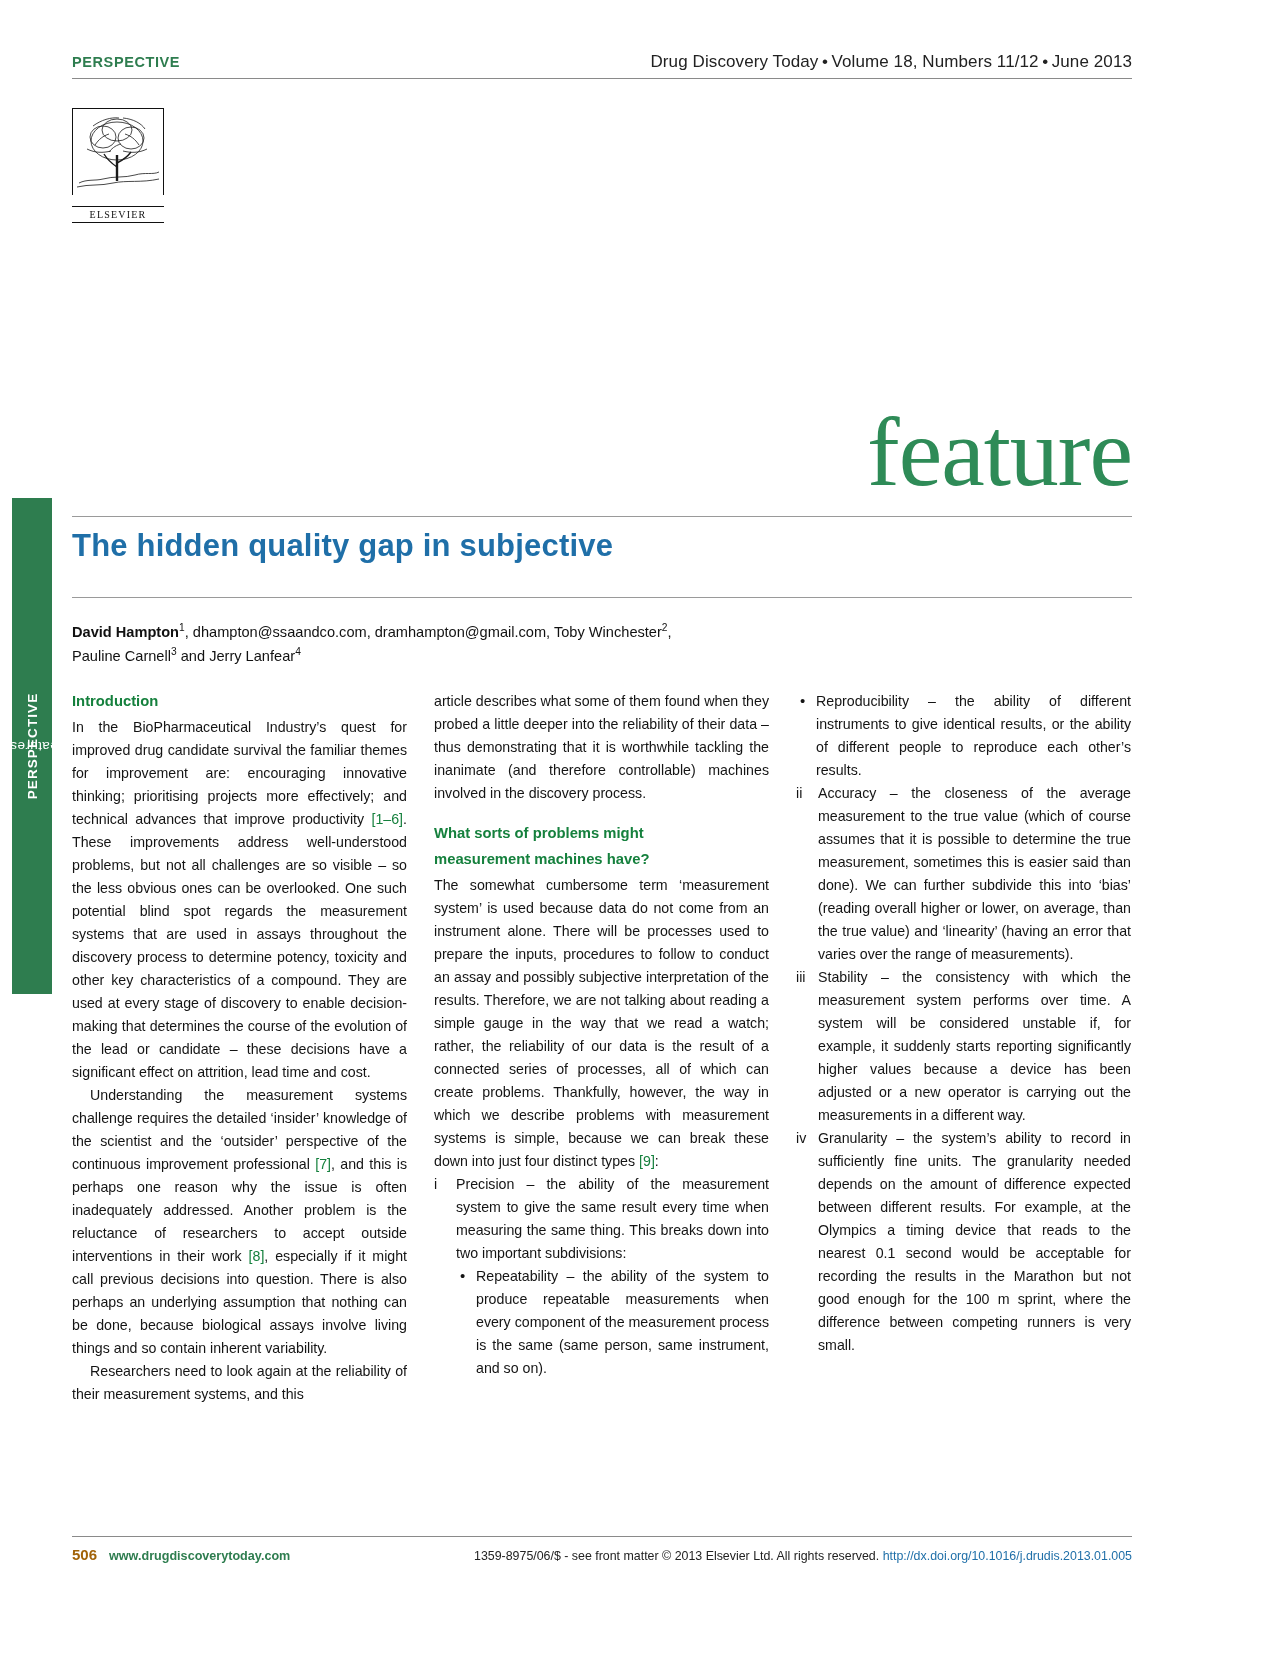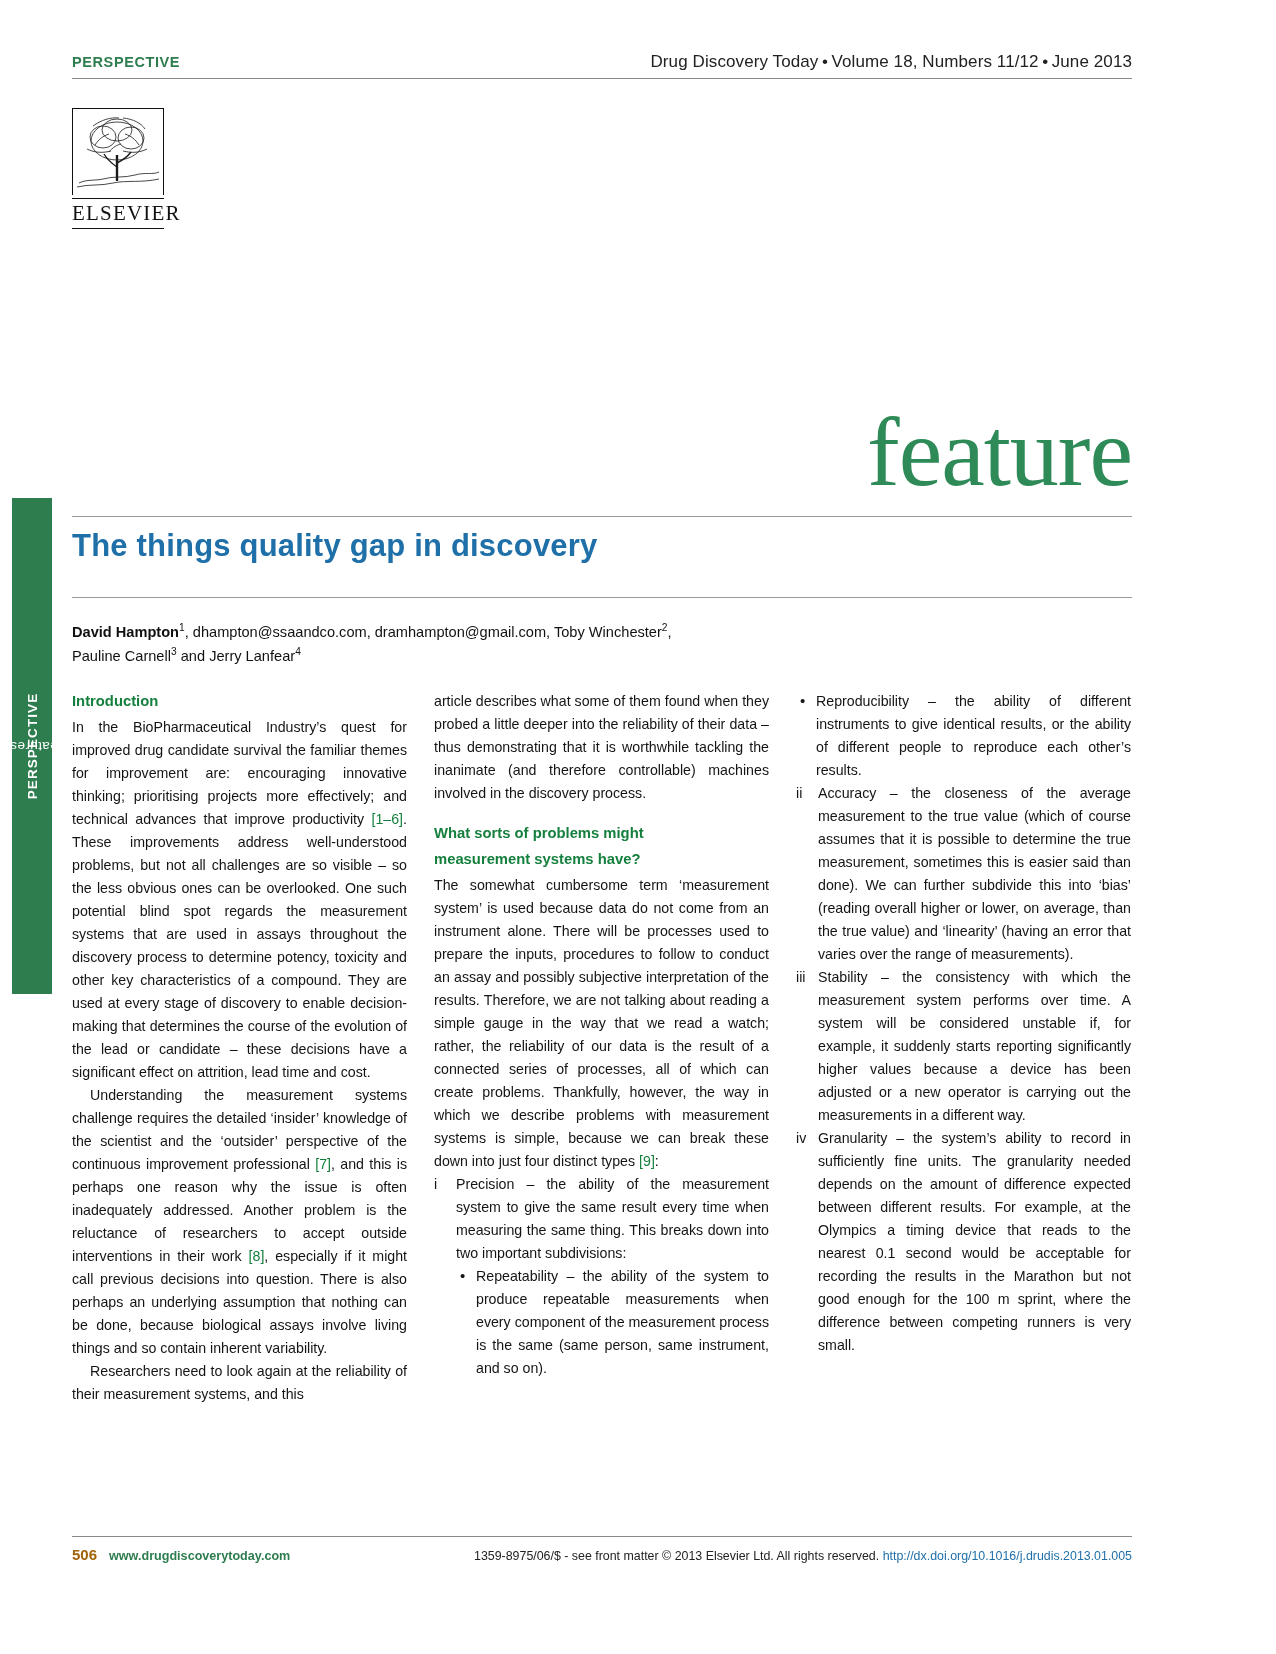--- a/index.html
+++ b/index.html
@@ -69,24 +69,24 @@
     overflow: hidden;
     background: #fff;
   }
   .elsevier-mark svg { display: block; }
   .elsevier-word {
     width: 92px;
     border-top: 1.6px solid #111;
     border-bottom: 1.6px solid #111;
     text-align: center;
     font-family: "Liberation Serif", serif;
-    font-size: 21px;
+    font-size: 10px;
     letter-spacing: 1.2px;
     padding: 2px 0 2px 0;
-    margin-top: 3px;
+    margin-top: 11px;
     color: #111;
   }
 
   
   .side-tab {
     position: absolute;
     left: 12px;
     top: 498px;
     width: 40px;
     height: 496px;
@@ -296,42 +296,42 @@
     <div class="elsevier-word">ELSEVIER</div>
   </div>
 
   <div class="side-tab">
     <span><span>Features • </span><b>PERSPECTIVE</b></span>
   </div>
 
   <div class="feature-word">feature</div>
   <div class="rule-under-feature"></div>
 
-  <div class="article-title">The things quality gap in discovery</div>
+  <div class="article-title">The hidden quality gap in subjective</div>
   <div class="rule-under-title"></div>
 
   <div class="authors">
     <b>David Hampton</b><sup>1</sup><span>, dhampton@ssaandco.com, dramhampton@gmail.com, Toby Winchester</span><sup>2</sup><span>,</span><br>
     <span>Pauline Carnell</span><sup>3</sup><span> and Jerry Lanfear</span><sup>4</sup>
   </div>
 
   <div class="cols">
 
     <div class="col">
       <h2 class="sec">Introduction</h2>
       <p><span>In the BioPharmaceutical Industry’s quest for improved drug candidate survival the familiar themes for improvement are: encouraging innovative thinking; prioritising projects more effectively; and technical advances that improve productivity </span><span class="link">[1–6]</span><span>. These improvements address well-understood problems, but not all challenges are so visible – so the less obvious ones can be overlooked. One such potential blind spot regards the measurement systems that are used in assays throughout the discovery process to determine potency, toxicity and other key characteristics of a compound. They are used at every stage of discovery to enable decision-making that determines the course of the evolution of the lead or candidate – these decisions have a significant effect on attrition, lead time and cost.</span></p>
       <p class="indent"><span>Understanding the measurement systems challenge requires the detailed ‘insider’ knowledge of the scientist and the ‘outsider’ perspective of the continuous improvement professional </span><span class="link">[7]</span><span>, and this is perhaps one reason why the issue is often inadequately addressed. Another problem is the reluctance of researchers to accept outside interventions in their work </span><span class="link">[8]</span><span>, especially if it might call previous decisions into question. There is also perhaps an underlying assumption that nothing can be done, because biological assays involve living things and so contain inherent variability.</span></p>
       <p class="indent">Researchers need to look again at the reliability of their measurement systems, and this</p>
     </div>
 
     <div class="col">
       <p>article describes what some of them found when they probed a little deeper into the reliability of their data – thus demonstrating that it is worthwhile tackling the inanimate (and therefore controllable) machines involved in the discovery process.</p>
       <div class="sec-gap"></div>
       <h2 class="sec">What sorts of problems might</h2>
-      <h2 class="sec">measurement systems have?</h2>
+      <h2 class="sec">measurement machines have?</h2>
       <p><span>The somewhat cumbersome term ‘measurement system’ is used because data do not come from an instrument alone. There will be processes used to prepare the inputs, procedures to follow to conduct an assay and possibly subjective interpretation of the results. Therefore, we are not talking about reading a simple gauge in the way that we read a watch; rather, the reliability of our data is the result of a connected series of processes, all of which can create problems. Thankfully, however, the way in which we describe problems with measurement systems is simple, because we can break these down into just four distinct types </span><span class="link">[9]</span><span>:</span></p>
       <ol class="roman">
         <li>
           <span class="marker">i</span>
           <span>Precision – the ability of the measurement system to give the same result every time when measuring the same thing. This breaks down into two important subdivisions:</span>
           <ul class="bul">
             <li>
               <span class="dot">•</span>
               <span>Repeatability – the ability of the system to produce repeatable measurements when every component of the measurement process is the same (same person, same instrument, and so on).</span>
             </li>

